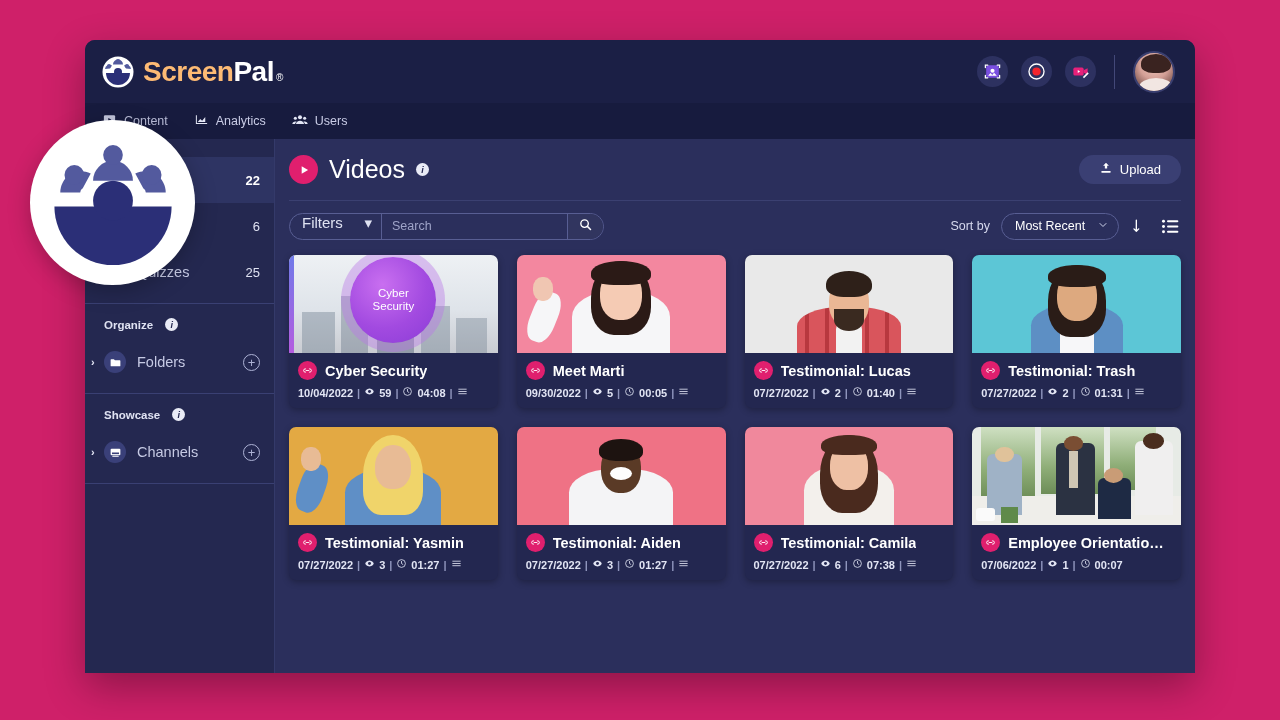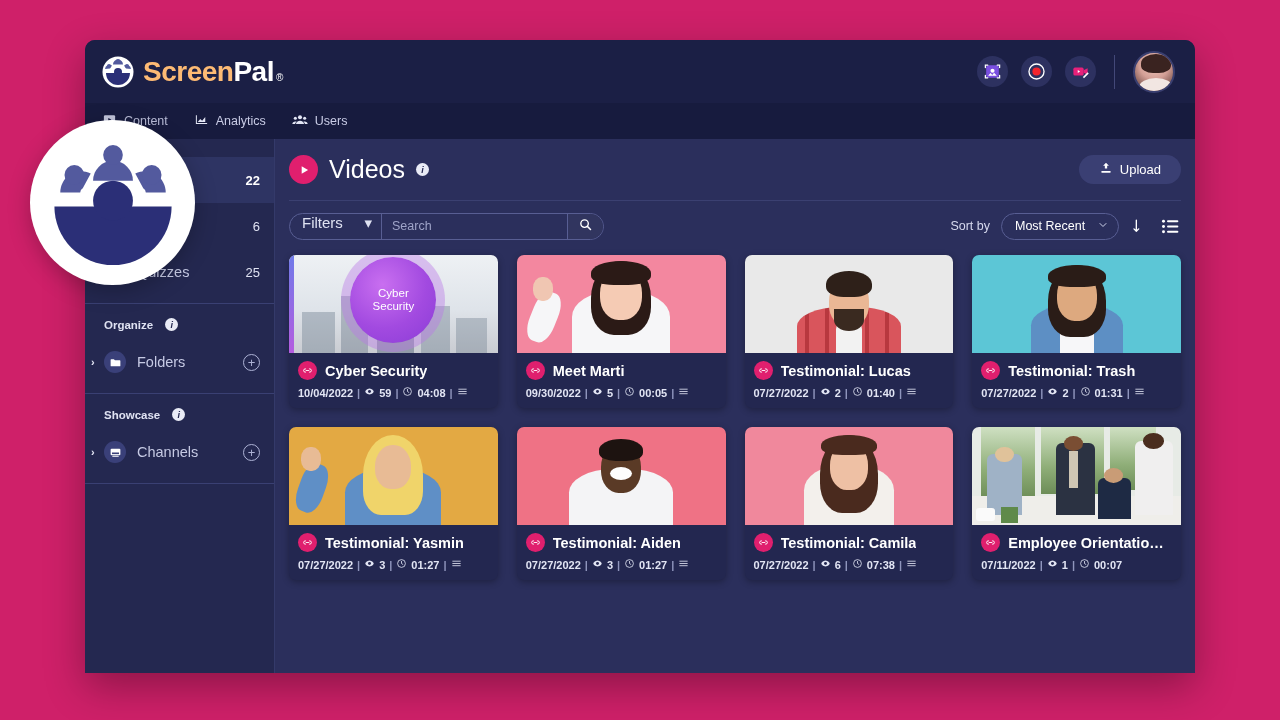--- a/index.html
+++ b/index.html
@@ -867,21 +867,21 @@
           <div class="vmeta">
             <div class="vtitle-row">
               <span class="link-badge">
                 <svg viewBox="0 0 24 24" width="11" height="11">
                     <path d="M9 12h6M8 8.5h-1a3.5 3.5 0 0 0 0 7h1M16 8.5h1a3.5 3.5 0 0 1 0 7h-1" stroke="#ffffff" stroke-width="2" fill="none" stroke-linecap="round"></path>
                   </svg>
               </span>
               <span class="vtitle">Employee Orientatio…</span>
             </div>
             <div class="vsub">
-              <span>07/11/2022</span>
+              <span>07/06/2022</span>
               <span class="sep">|</span>
               <span>
                 <svg viewBox="0 0 24 24" width="11" height="11">
                     <path d="M12 5.5C6.5 5.5 2.8 11 2.8 12S6.5 18.5 12 18.5 21.2 13 21.2 12 17.5 5.5 12 5.5z" fill="#e2e5f4"></path>
                     <circle cx="12" cy="12" r="3.2" fill="#232750"></circle>
                   </svg>
               </span>
               <span>1</span>
               <span class="sep">|</span>
               <span>

